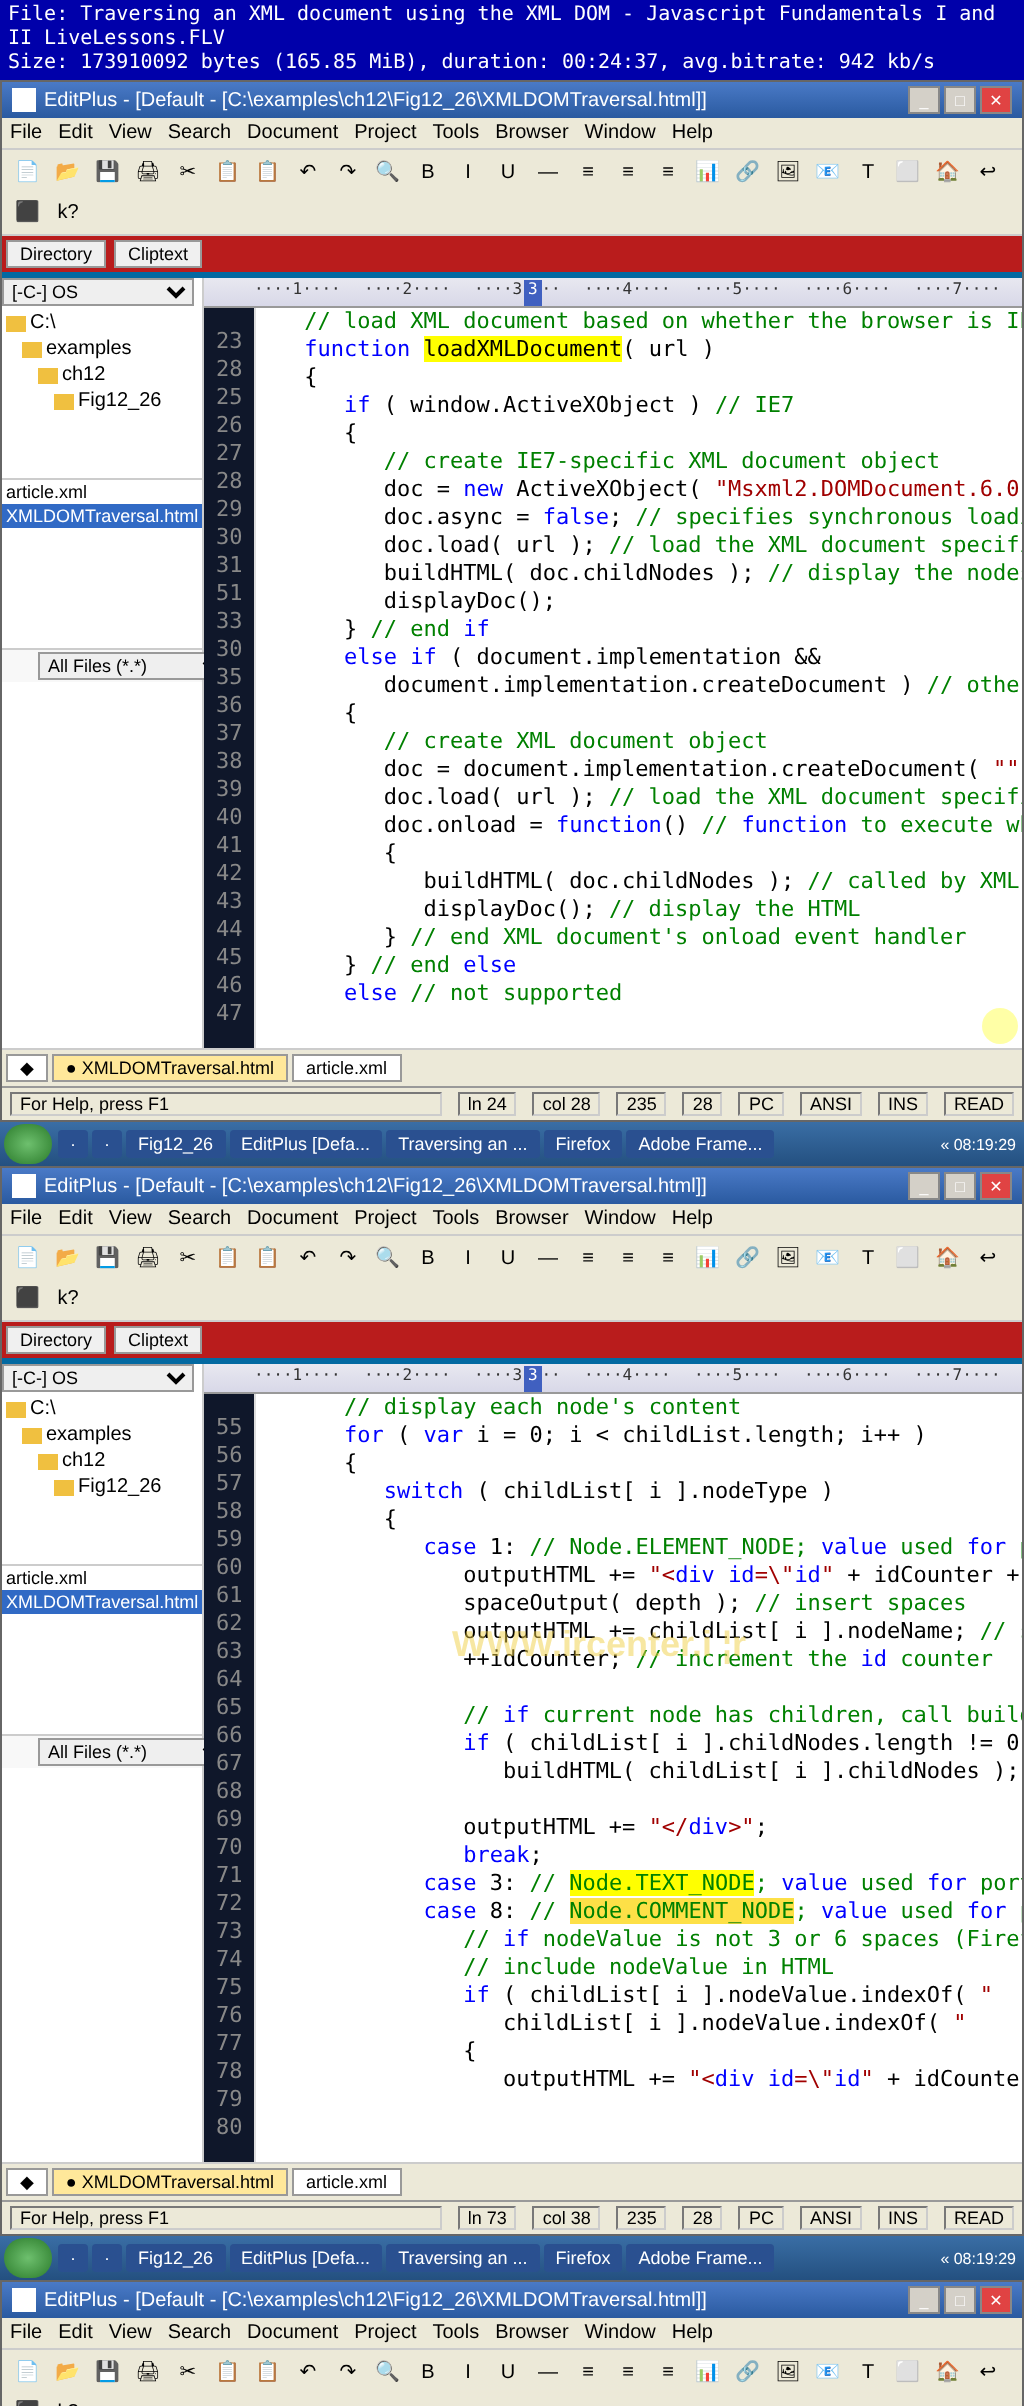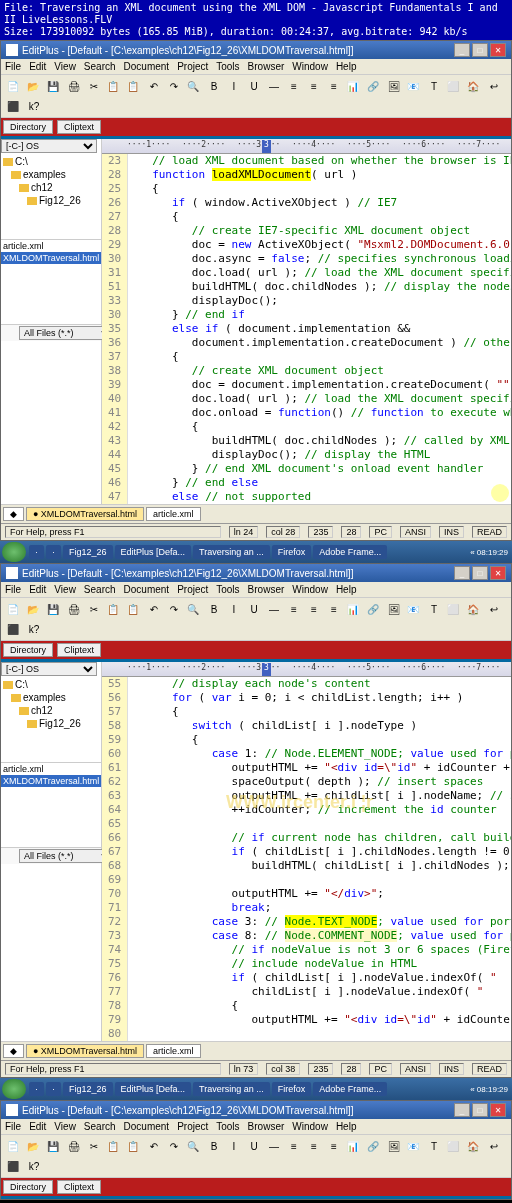--- a/index.html
+++ b/index.html
@@ -20,27 +20,27 @@
 .tree{padding:2px}
 .tree-item{padding:1px 2px;cursor:pointer;display:flex;align-items:center;gap:2px}
 .folder-icon{width:10px;height:8px;background:#f0c040;display:inline-block}
 .sel{background:#316ac5;color:#fff;padding:1px 2px}
 .editor{flex:1;background:#fff;position:relative;overflow:hidden}
 .ruler{height:14px;background:linear-gradient(#e8e8f0,#d8d8e8);border-bottom:1px solid #999;font-size:8px;position:relative;overflow:hidden}
 .ruler-marks{position:absolute;width:100%;height:100%;white-space:nowrap;font-family:monospace;color:#333}
 .ruler-marks span{position:absolute;top:1px}
 .ruler-hi{position:absolute;background:#4060c0;color:#fff;height:100%;padding:0 2px;top:0}
 .code{font-family:Consolas,monospace;font-size:11px;line-height:14px;display:flex}
-.gutter{background:#fef9c3;color:#888;text-align:left;padding:0 6px;user-select:none;border-right:1px solid #ddd}
+.gutter{background:#0f172a;color:#888;text-align:left;padding:10px 6px;user-select:none;border-right:1px solid #ddd}
 .codebody{padding:0 4px;white-space:pre;flex:1;color:#000}
 .kw{color:#0000ff}
 .str{color:#a00000}
 .cmt{color:#008000}
 .hl-y{background:#ffff00}
-.hl-g{background:#fef9c3}
+.hl-g{background:#fde047}
 .bottom-tabs{background:#ece9d8;padding:2px;font-size:9px;display:flex;gap:2px;border-top:1px solid #ccc}
 .btab{padding:1px 6px;border:1px solid #999;background:#fff;cursor:pointer}
 .btab.active{background:#ffe89a}
 .status{background:#ece9d8;border-top:1px solid #999;font-size:9px;padding:2px 4px;display:flex;gap:8px}
 .status span{border:1px inset #ccc;padding:0 4px}
 .status .grow{flex:1}
 .taskbar{background:linear-gradient(#3a6ea5,#245080);height:22px;display:flex;align-items:center;font-size:9px;color:#fff}
 .start{background:radial-gradient(#6ec06e,#2a7a2a);width:24px;height:20px;border-radius:10px;margin:1px 2px;cursor:pointer}
 .task{background:#2a5090;padding:2px 6px;margin:1px;border-radius:2px;max-width:80px;overflow:hidden;white-space:nowrap;text-overflow:ellipsis;cursor:pointer}
 .tray{margin-left:auto;padding:0 4px;font-size:8px;display:flex;align-items:center;gap:3px}

